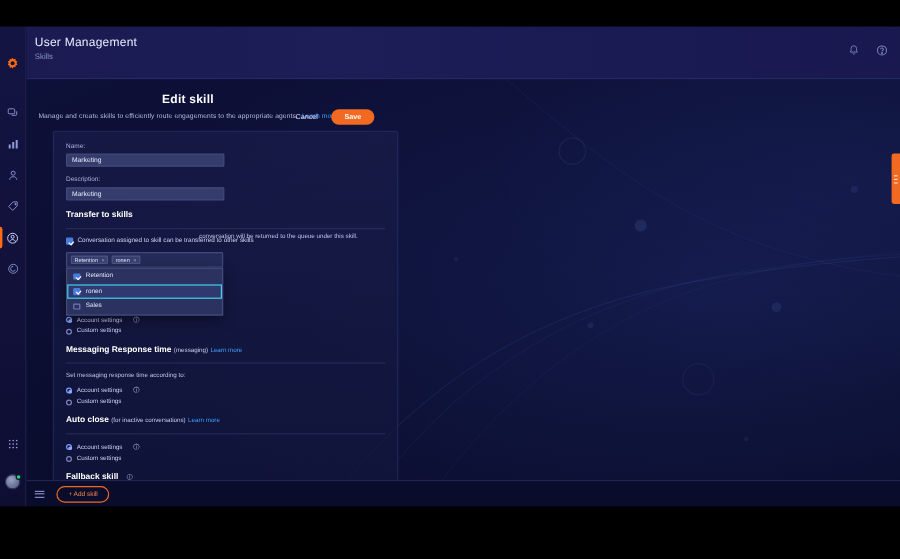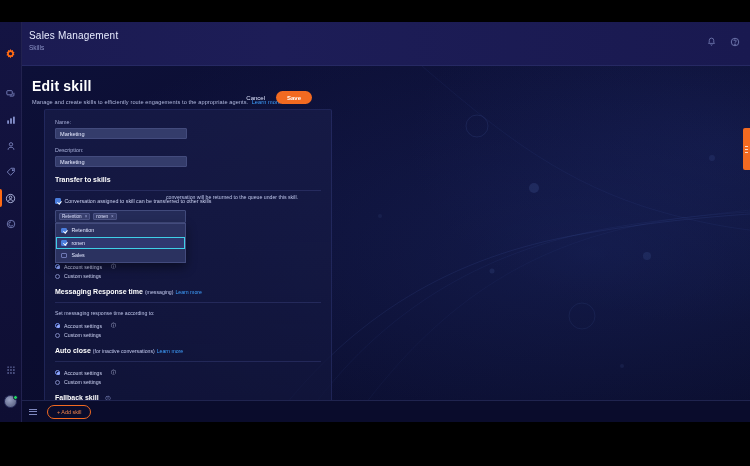--- a/index.html
+++ b/index.html
@@ -75,21 +75,21 @@
     background:
       radial-gradient(900px 420px at 78% 52%, rgba(40,60,140,0.30), rgba(0,0,0,0) 62%),
       radial-gradient(520px 300px at 96% 22%, rgba(35,50,120,0.22), rgba(0,0,0,0) 60%),
       linear-gradient(160deg,#0d1038 0%, #0b0d30 45%, #080a26 100%);
     overflow: hidden;
   }
   .swoosh { position: absolute; inset: 0; opacity: .55; pointer-events: none; }
 
   
   .edit-head { position: absolute; left: 10px; top: 12px; }
-  .edit-head h1 { font-size: 14px; color: #ffffff; font-weight: bold; letter-spacing:.2px; }
+  .edit-head h1 { font-size: 10px; color: #ffffff; font-weight: bold; letter-spacing:.2px;text-align:center; }
   .edit-head p {
     margin-top: 5px; font-size: 5.6px; color: #b2badf; letter-spacing:.1px;
   }
   .edit-head a { color: #3fa0ff; text-decoration: none; }
   .head-actions { position: absolute; right: 438px; top: 25px; display:flex; align-items:center; gap: 11px; }
   .btn-cancel {
     background: none; border: none; color: #dfe4ff; font-size: 6px; cursor: pointer;
     font-family: inherit;
   }
   .btn-save {
@@ -273,21 +273,21 @@
           <circle cx="12" cy="19" r="1.7"></circle>
           <circle cx="19" cy="19" r="1.7"></circle>
       </svg>
     </div>
     <div class="rail-avatar">
       <div class="dot"></div>
     </div>
   </div>
 
   <div class="page-head">
-    <div class="title">Sales Management</div>
+    <div class="title">User Management</div>
     <div class="sub">Skills</div>
     <div class="head-icons">
       <div class="head-ico">
         <svg width="9" height="9" viewBox="0 0 24 24" fill="none" stroke="currentColor" stroke-width="2">
           <path d="M6 9a6 6 0 1112 0v5l2 3H4l2-3z"></path>
             <path d="M10 20a2 2 0 004 0"></path>
         </svg>
       </div>
       <div class="head-ico">
         <svg width="10" height="10" viewBox="0 0 24 24" fill="none" stroke="currentColor" stroke-width="2">

